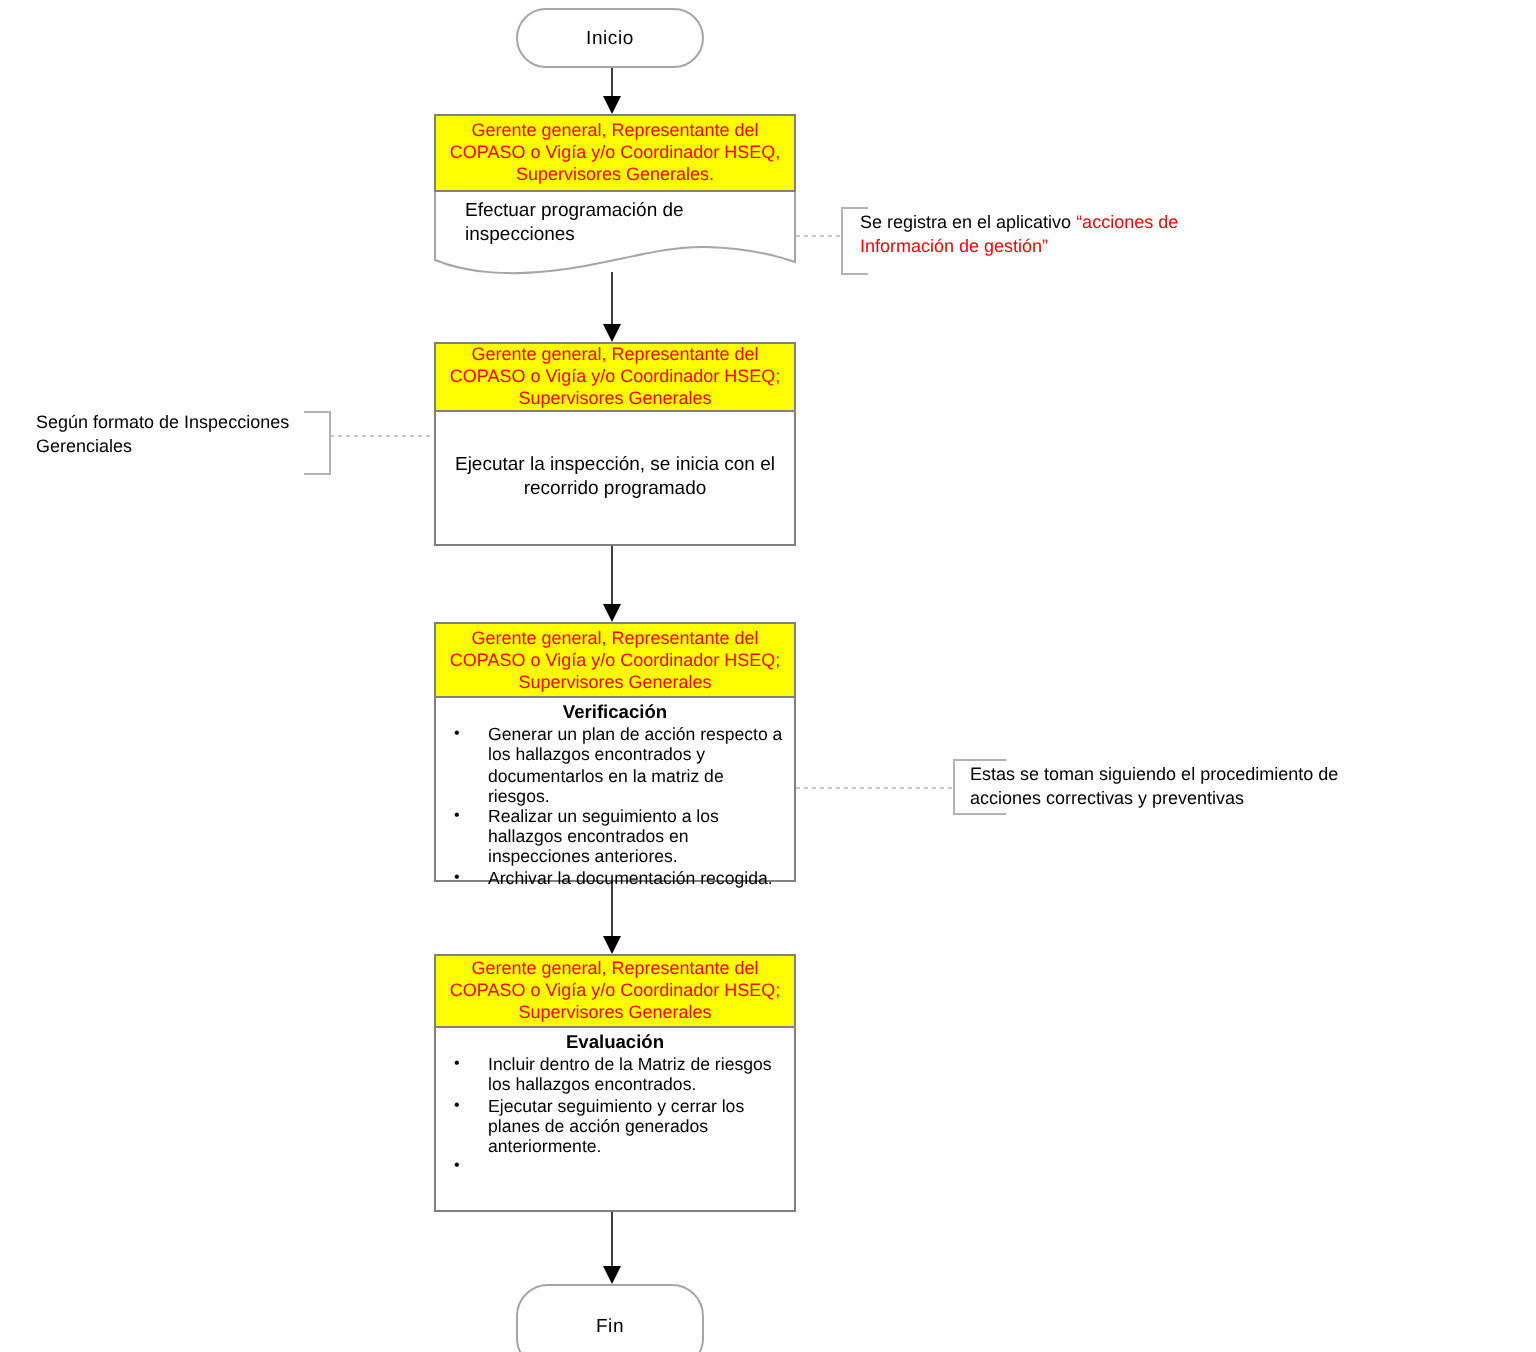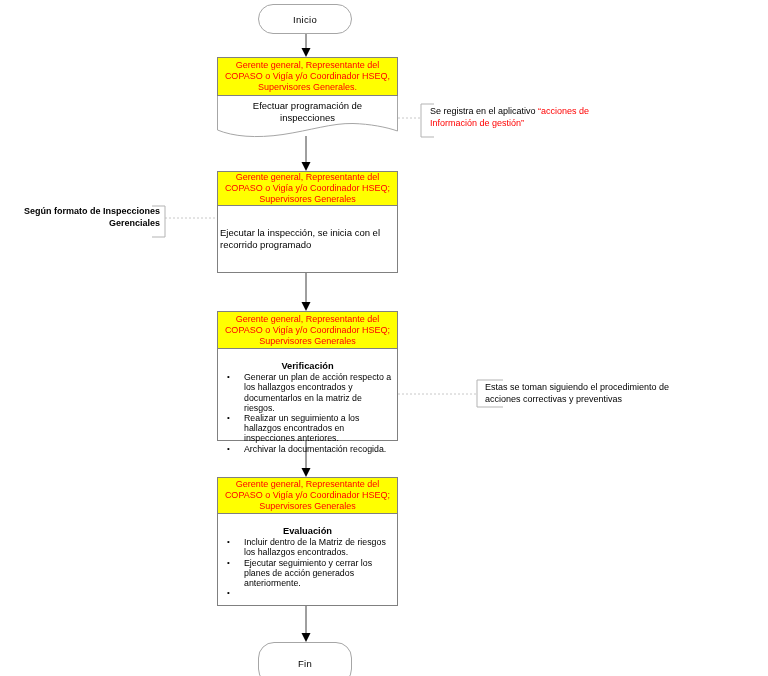--- a/index.html
+++ b/index.html
@@ -25,37 +25,37 @@
     display:flex;align-items:center;justify-content:center;
     padding:1px 3px;box-sizing:border-box;flex:0 0 auto;
   }
   .doc-header{
     left:217px;top:57px;width:181px;height:39px;
     border:1px solid #808080;background:#ffff00;color:#ff0000;
     font-size:9px;line-height:11px;text-align:center;
     display:flex;align-items:center;justify-content:center;padding:1px 3px;
   }
   .doc-body{
-    left:217px;top:100px;width:181px;text-align:center;
+    left:217px;top:100px;width:181px;text-align:left;
     font-size:9.5px;line-height:12px;
   }
   .doc-body .inner{max-width:150px;margin:0 auto;}
   .center-body{
     flex:1;display:flex;align-items:center;justify-content:center;
-    font-size:9.5px;line-height:12.5px;text-align:left;padding:2px;
+    font-size:9.5px;line-height:12.5px;text-align:center;padding:2px;
   }
   .center-body .inner{max-width:176px;}
-  .list-body{flex:1;padding-top:12px;font-size:8.8px;line-height:10.2px;}
+  .list-body{flex:1;padding-top:2px;font-size:8.8px;line-height:10.2px;}
   .list-title{font-weight:bold;text-align:center;font-size:9.3px;margin-bottom:1px;}
   .bullet-row{display:flex;}
   .bullet-row .dot{flex:0 0 26px;padding-left:9px;box-sizing:border-box;font-size:8px;}
   .bullet-row .btxt{flex:1;padding-right:3px;}
   .annotation{font-size:9px;line-height:11.5px;}
   .ann-red{color:#ff0000;}
-  .ann-right{text-align:right;font-weight:bold;}
+  .ann-right{}
 </style>
 </head>
 <body>
 
 <div class="canvas">
 
   <svg class="layer" width="768" height="676" viewBox="0 0 768 676">
 
     <path d="M217.5,96 L217.5,130 C233,136.5 256,138.5 283,134.5 C310,130.5 332,123 353,123.5 C370,124 386,127 397.5,131 L397.5,96" fill="#ffffff" stroke="#a6a6a6" stroke-width="1"></path>
 

